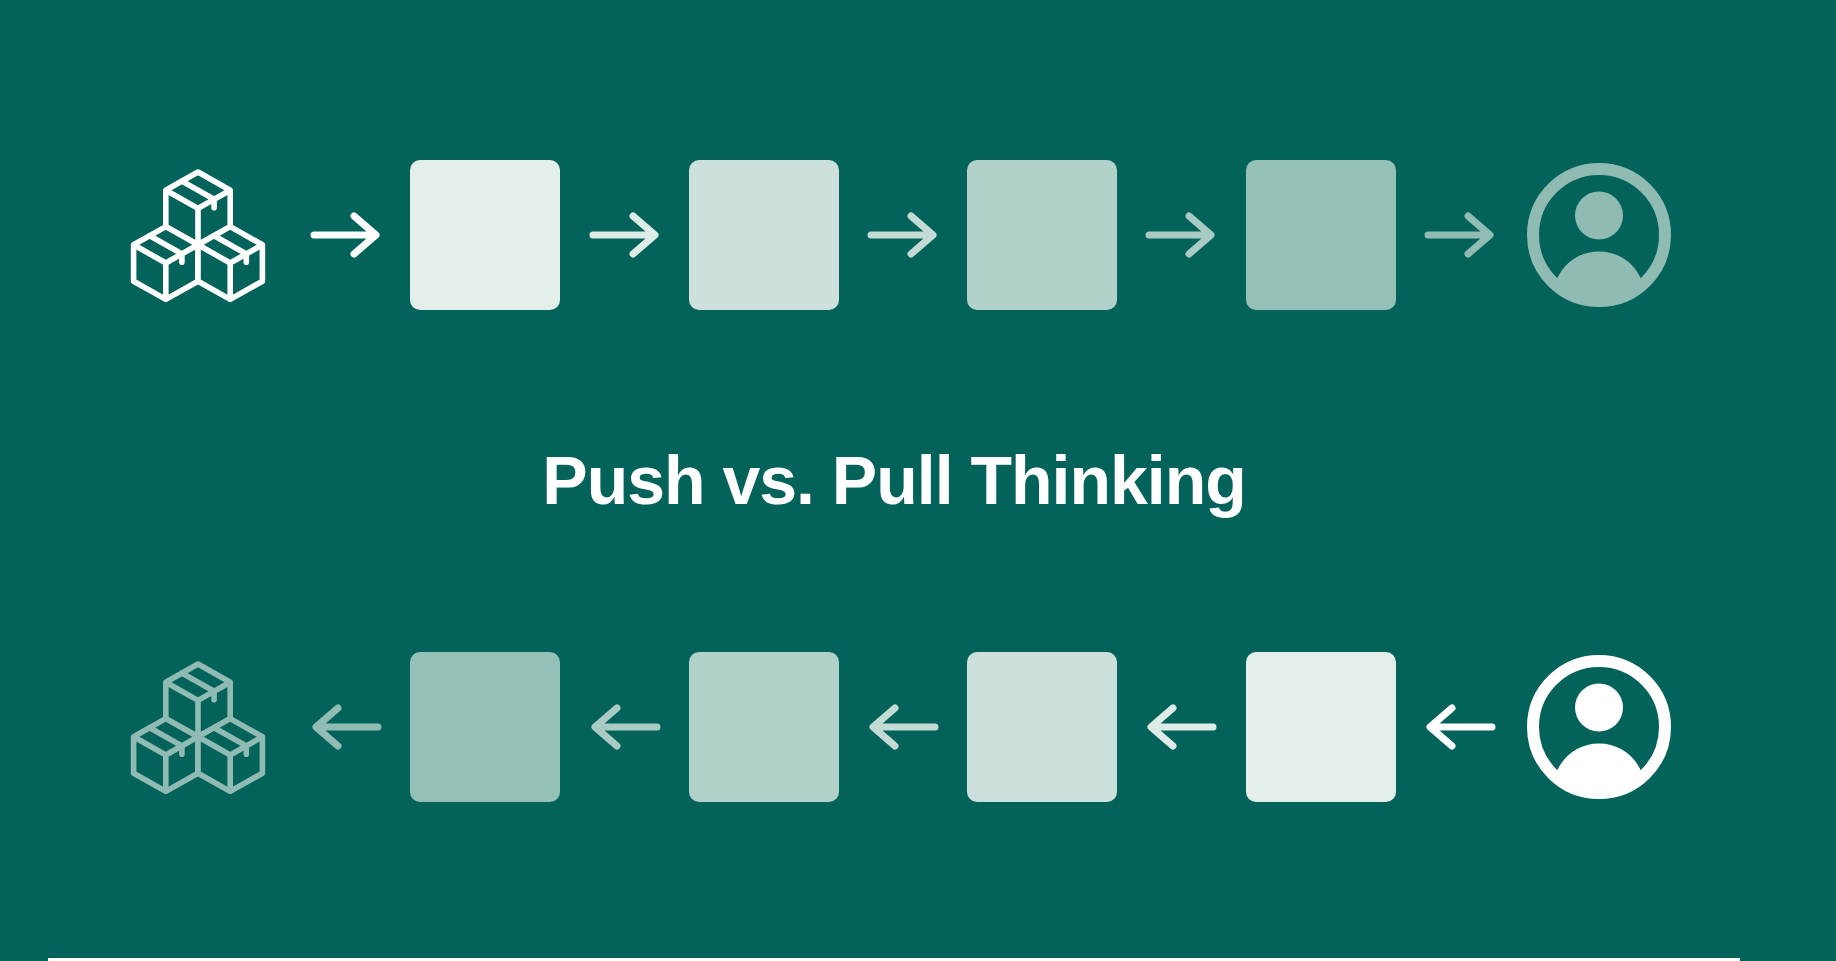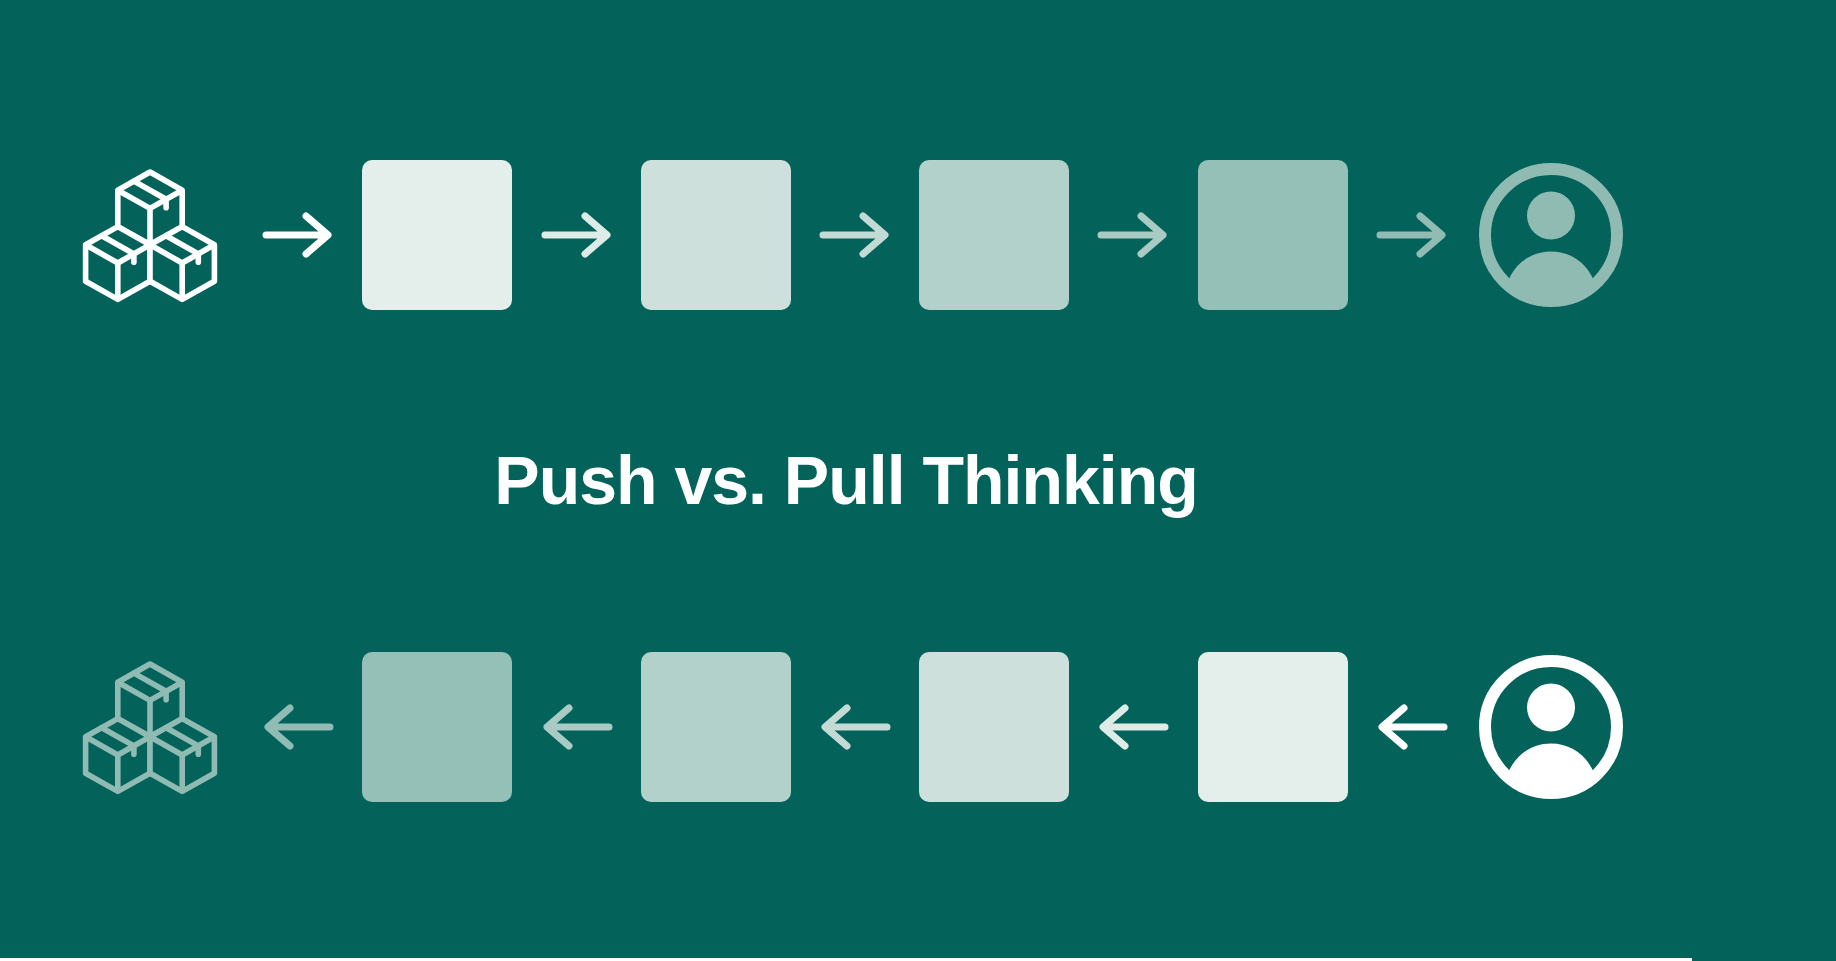--- a/index.html
+++ b/index.html
@@ -9,20 +9,21 @@
   body{
     font-family:"Liberation Sans", sans-serif;
     background:var(--bg);
   }
   #canvas{
     position:relative;
     width:1692px;
     height:961px;
     background:var(--bg);
     overflow:hidden;
+    margin-left:48px;
   }
   .row{
     position:absolute;
     left:0;
     width:100%;
     box-sizing:border-box;
     display:flex;
     align-items:center;
     justify-content:space-between;
     padding:0 66px;

